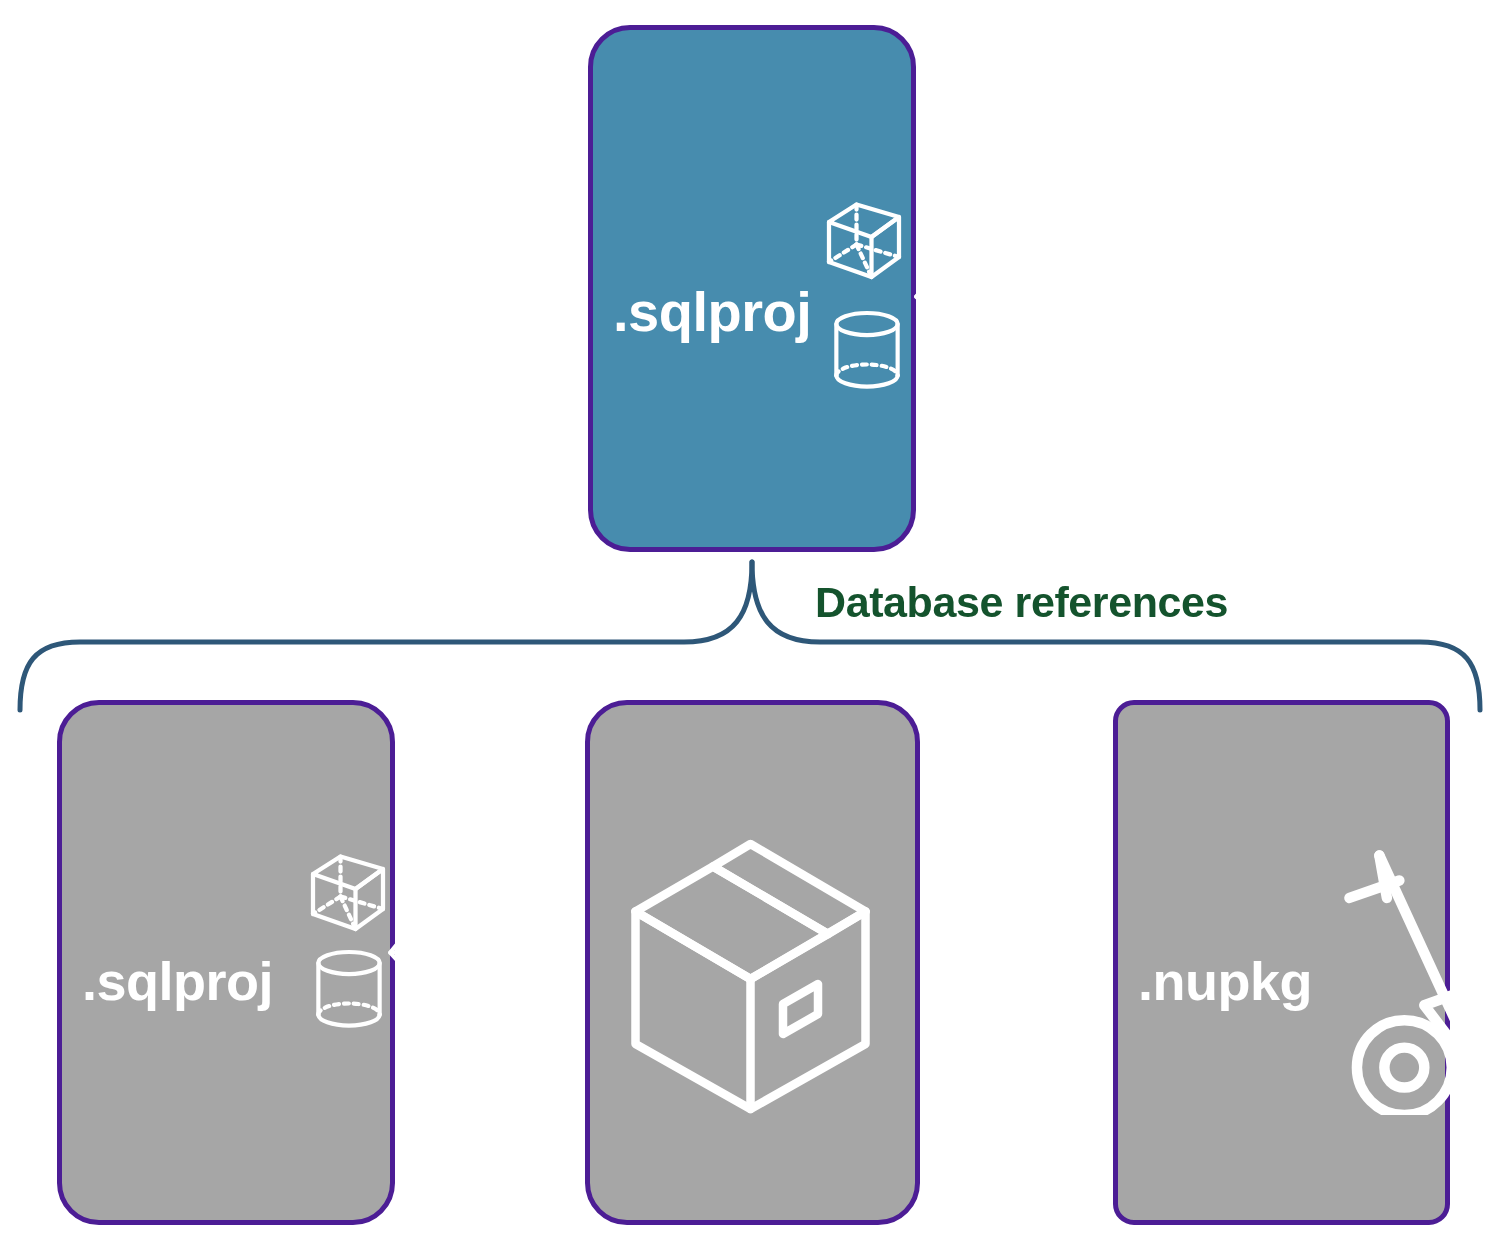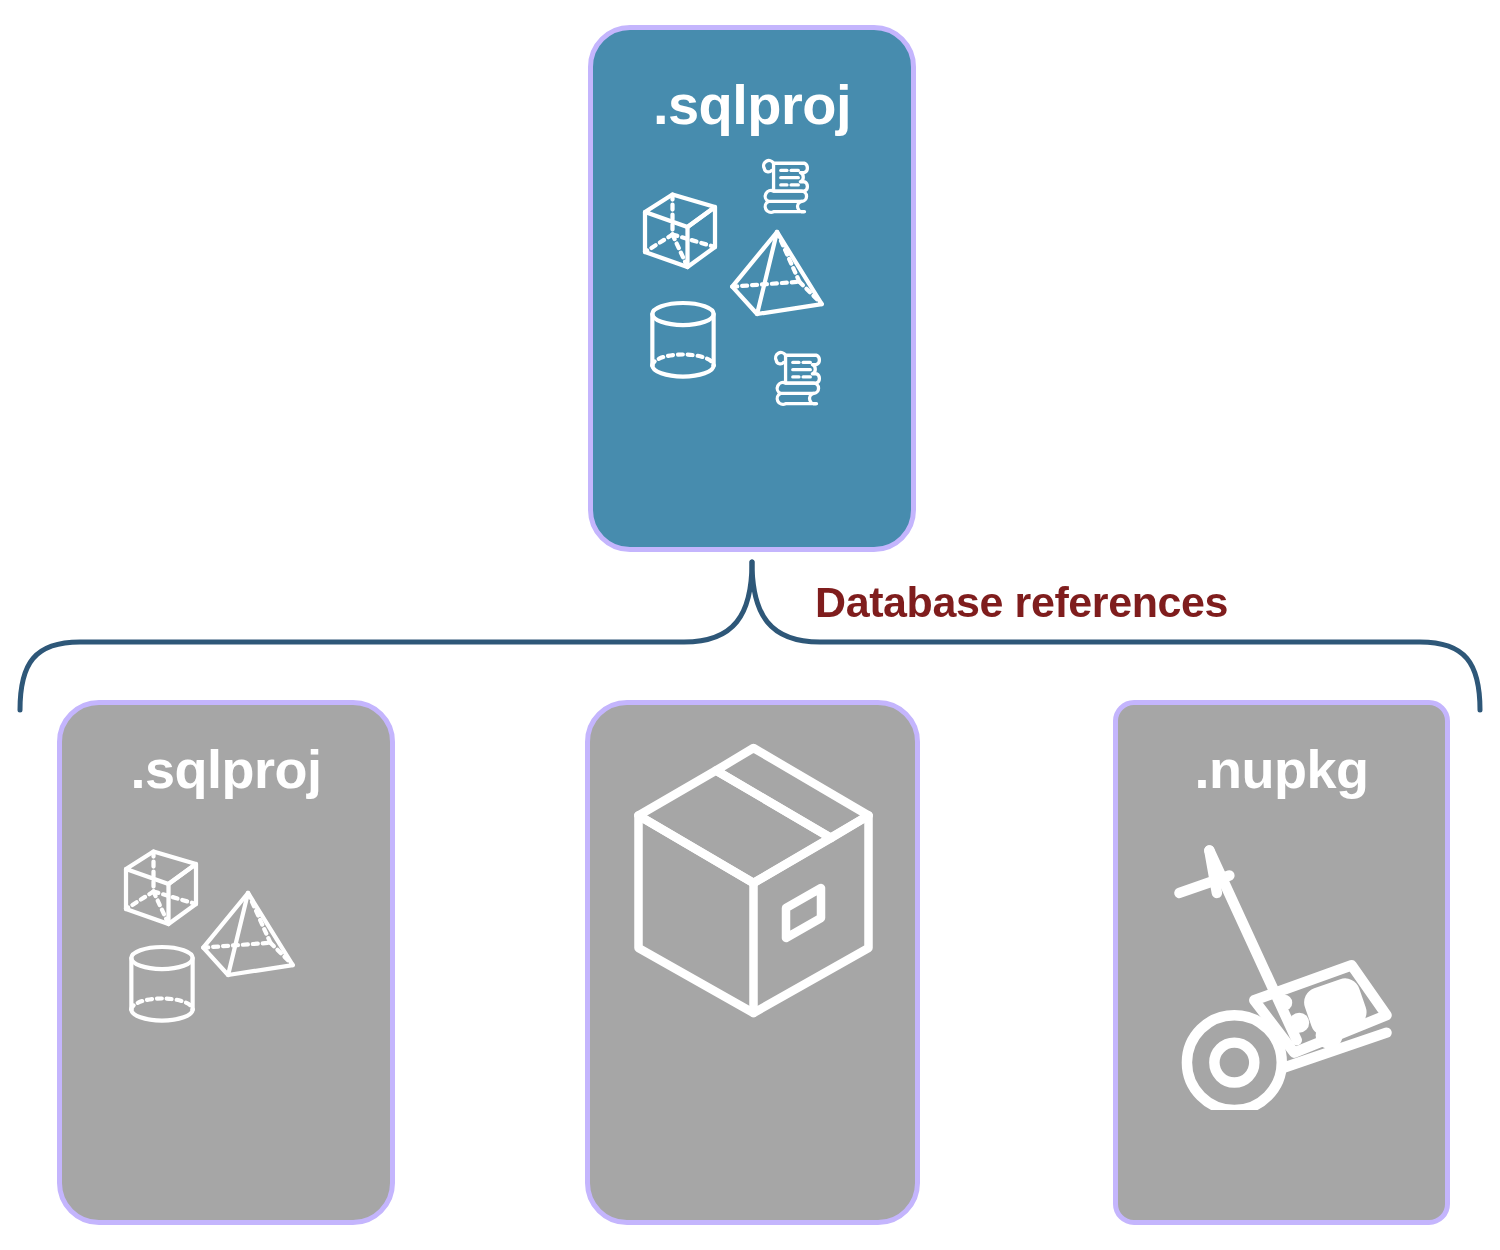--- a/index.html
+++ b/index.html
@@ -12,25 +12,26 @@
     height: 1250px;
     position: relative;
     overflow: hidden;
     font-family: "Liberation Sans", sans-serif;
   }
 
   
   .card {
     position: absolute;
     box-sizing: border-box;
-    border: 5px solid #c4b5fd;
+    border: 5px solid #4c1d95;
     border-radius: 42px;
     display: flex;
-    flex-direction: column;
+    flex-direction: row;
     align-items: center;
+    padding-left: 20px;
   }
   .card.primary {
     background: #478CAE;
   }
   .card.secondary {
     background: #A6A6A6;
   }
   .card-title {
     color: #ffffff;
     font-weight: bold;
@@ -85,21 +86,21 @@
     pointer-events: none;
   }
 
   
   #brace-label {
     position: absolute;
     left: 815px;
     top: 578px;
     font-size: 43px;
     font-weight: bold;
-    color: #7f1d1d;
+    color: #14532d;
     letter-spacing: -0.4px;
     white-space: nowrap;
   }
 </style>
 </head>
 <body>
 
 <div class="card primary" id="card-root">
   <div class="card-title">.sqlproj</div>
 

